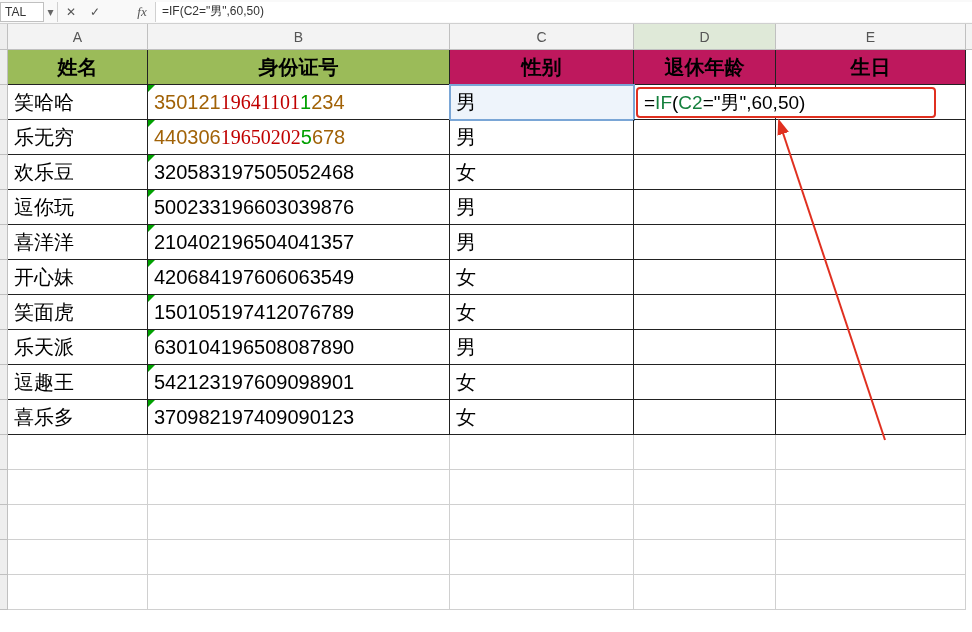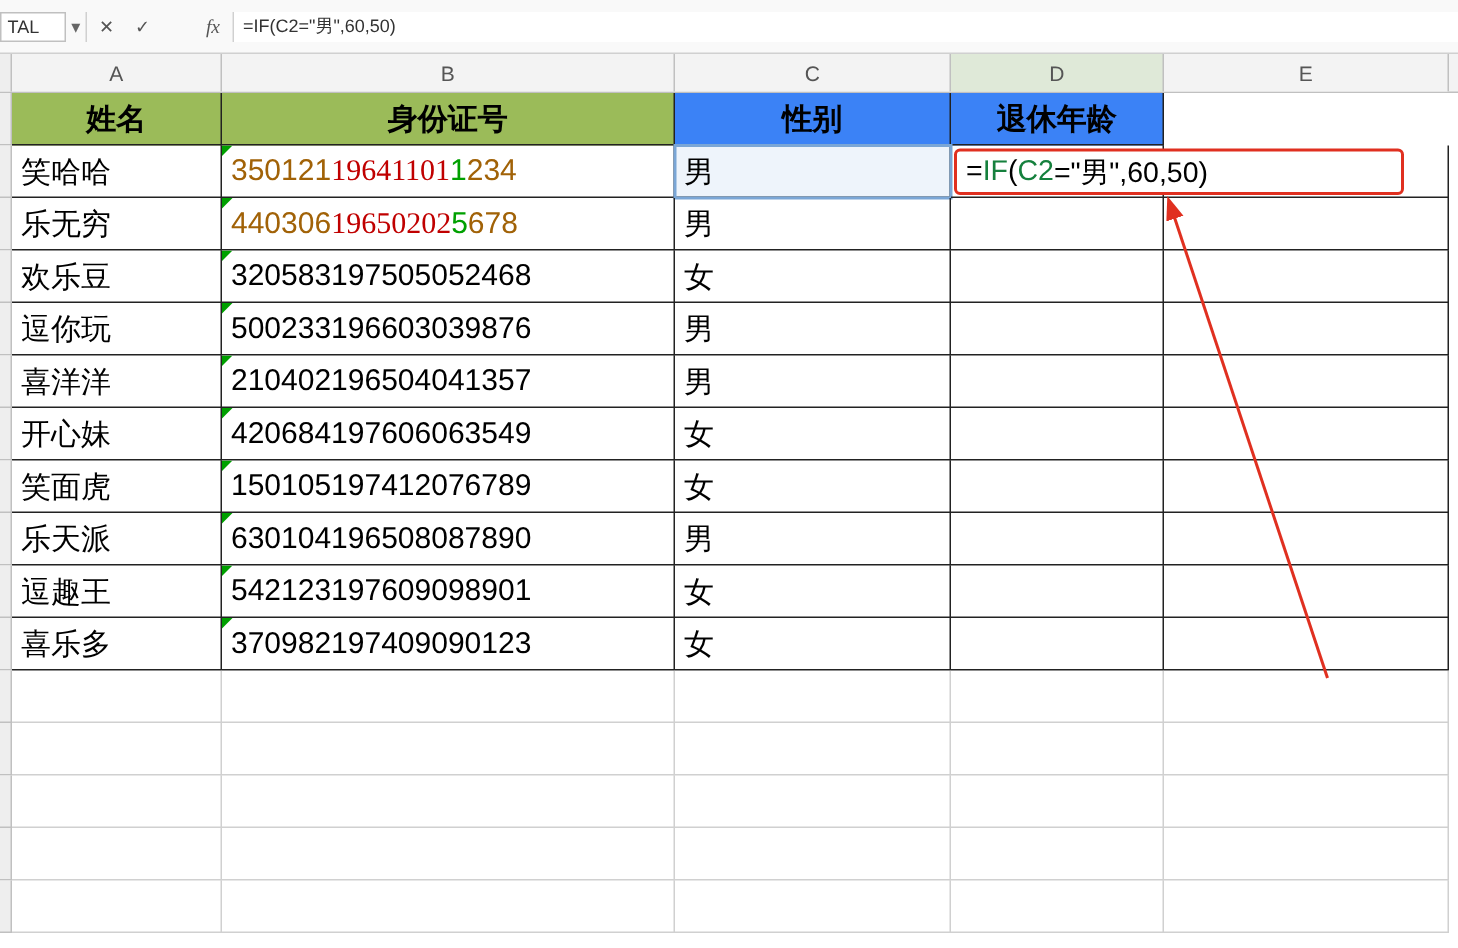--- a/index.html
+++ b/index.html
@@ -1,36 +1,36 @@
 <!DOCTYPE html>
 <html><head>
 <meta charset="utf-8">
 <style>
   * { box-sizing: border-box; margin: 0; padding: 0; }
   html, body { width: 972px; height: 632px; font-family: "Microsoft YaHei", Arial, sans-serif; background: #fff; overflow: hidden; }
   
-  .fb-wrap { display: flex; align-items: center; height: 36px; border-bottom: 1px solid #d0d0d0; font-size: 12px; color: #333; background: #f9f9f9; }
+  .fb-wrap { display: flex; align-items: center; height: 24px; border-bottom: 1px solid #d0d0d0; font-size: 12px; color: #333; background: #f9f9f9; }
   .fb-namebox { width: 44px; height: 20px; border: 1px solid #c0c0c0; background: #fff; padding: 1px 4px; display: flex; align-items: center; }
   .fb-dd { width: 14px; height: 20px; display: flex; align-items: center; justify-content: center; color: #666; border-right: 1px solid #d0d0d0; }
   .fb-btns { display: flex; align-items: center; padding: 0 4px; gap: 6px; }
   .fb-btn { width: 18px; height: 18px; display: flex; align-items: center; justify-content: center; color: #555; }
   .fb-fx { font-style: italic; font-family: "Times New Roman", serif; font-size: 13px; color: #555; margin-left: 23px; }
   .fb-formula { flex: 1; padding: 2px 6px; background: #fff; height: 20px; display: flex; align-items: center; border-left: 1px solid #d0d0d0; }
   
   .sheet { position: relative; width: 972px; }
   .colhdr-row { display: flex; height: 26px; background: #f3f3f3; border-bottom: 1px solid #c0c0c0; }
   .corner { width: 8px; border-right: 1px solid #c0c0c0; background: #eee; }
   .colhdr { display: flex; align-items: center; justify-content: center; color: #555; font-size: 14px; border-right: 1px solid #c0c0c0; background: #f3f3f3; }
   .colhdr.sel { background: #dfe9d8; }
   .grid { position: relative; }
   .row { display: flex; height: 35px; }
   .rowpad { width: 8px; border-right: 1px solid #c0c0c0; border-bottom: 1px solid #c0c0c0; background: #eee; }
   .cell { border-right: 1px solid #222; border-bottom: 1px solid #222; padding: 2px 6px; font-size: 20px; display: flex; align-items: center; overflow: hidden; white-space: nowrap; position: relative; }
   .hdr-green { background: #9bbb59; color: #000; font-weight: 700; justify-content: center; }
-  .hdr-yellow { background: #3b82f6; color: #000; font-weight: 700; justify-content: center; text-align: right; }
+  .hdr-yellow { background: #be185d; color: #000; font-weight: 700; justify-content: center; text-align: right; }
   .cell.empty { border-right: 1px solid #d0d0d0; border-bottom: 1px solid #d0d0d0; }
   .tri { position: absolute; top: 0; left: 0; width: 0; height: 0; border-style: solid; border-width: 7px 7px 0 0; border-color: #00a000 transparent transparent transparent; }
   .id-a { color: #a16207; }
   .id-b { color: #c00000; font-family: Liberation Serif, serif; }
   .id-c { color: #00a000; }
   
   .cell.c2sel { outline: 2px solid #7aa6d6; outline-offset: -1px; background: #eef4fb; }
   
   .d2-wrap { position: absolute; border: 2px solid #e03020; border-radius: 4px; pointer-events: none; display: flex; align-items: center; padding: 2px 6px; background: #fff; font-size: 19px; white-space: nowrap; }
   .d2-wrap .t-black { color: #000; }
@@ -99,20 +99,23 @@
         </div>
       <div class="cell wB hdr-green">
           <span>身份证号</span>
         </div>
       <div class="cell wC hdr-yellow">
           <span>性别</span>
         </div>
       <div class="cell wD hdr-yellow">
           <span>退休年龄</span>
         </div>
+      <div class="cell wE hdr-yellow">
+          <span>生日</span>
+        </div>
     </div>
 
     <div class="row">
       <div class="rowpad"></div>
       <div class="cell wA">
           <span>笑哈哈</span>
         </div>
       <div class="cell wB">
         <span class="tri"></span>
         <span class="id-a">350121</span>

